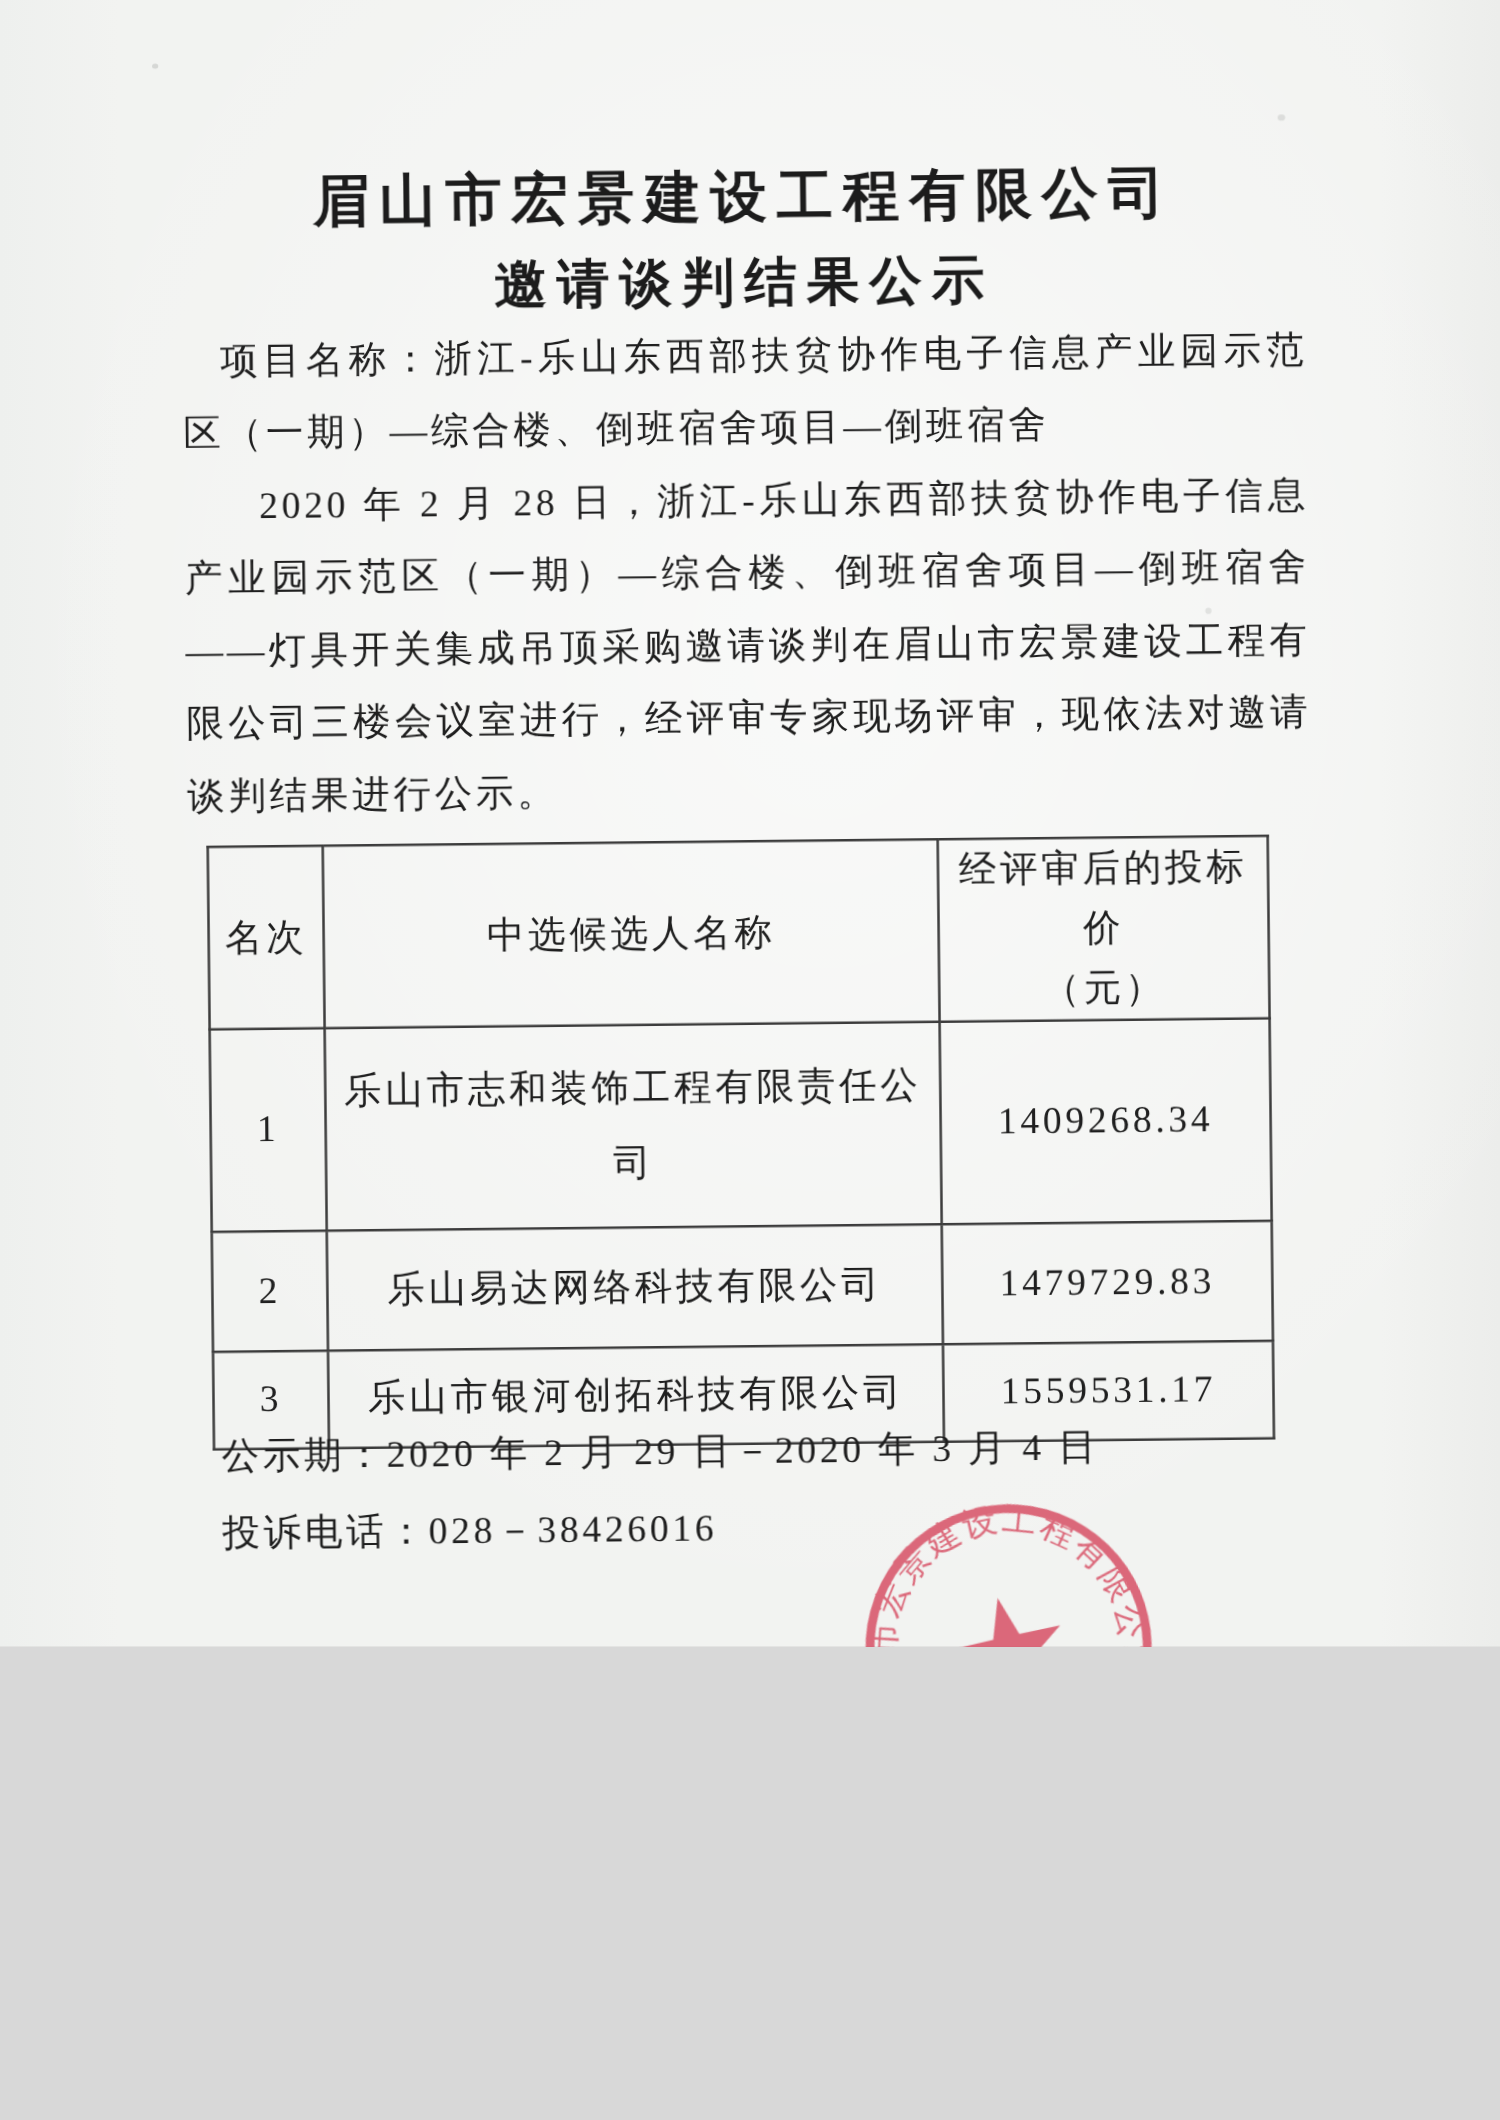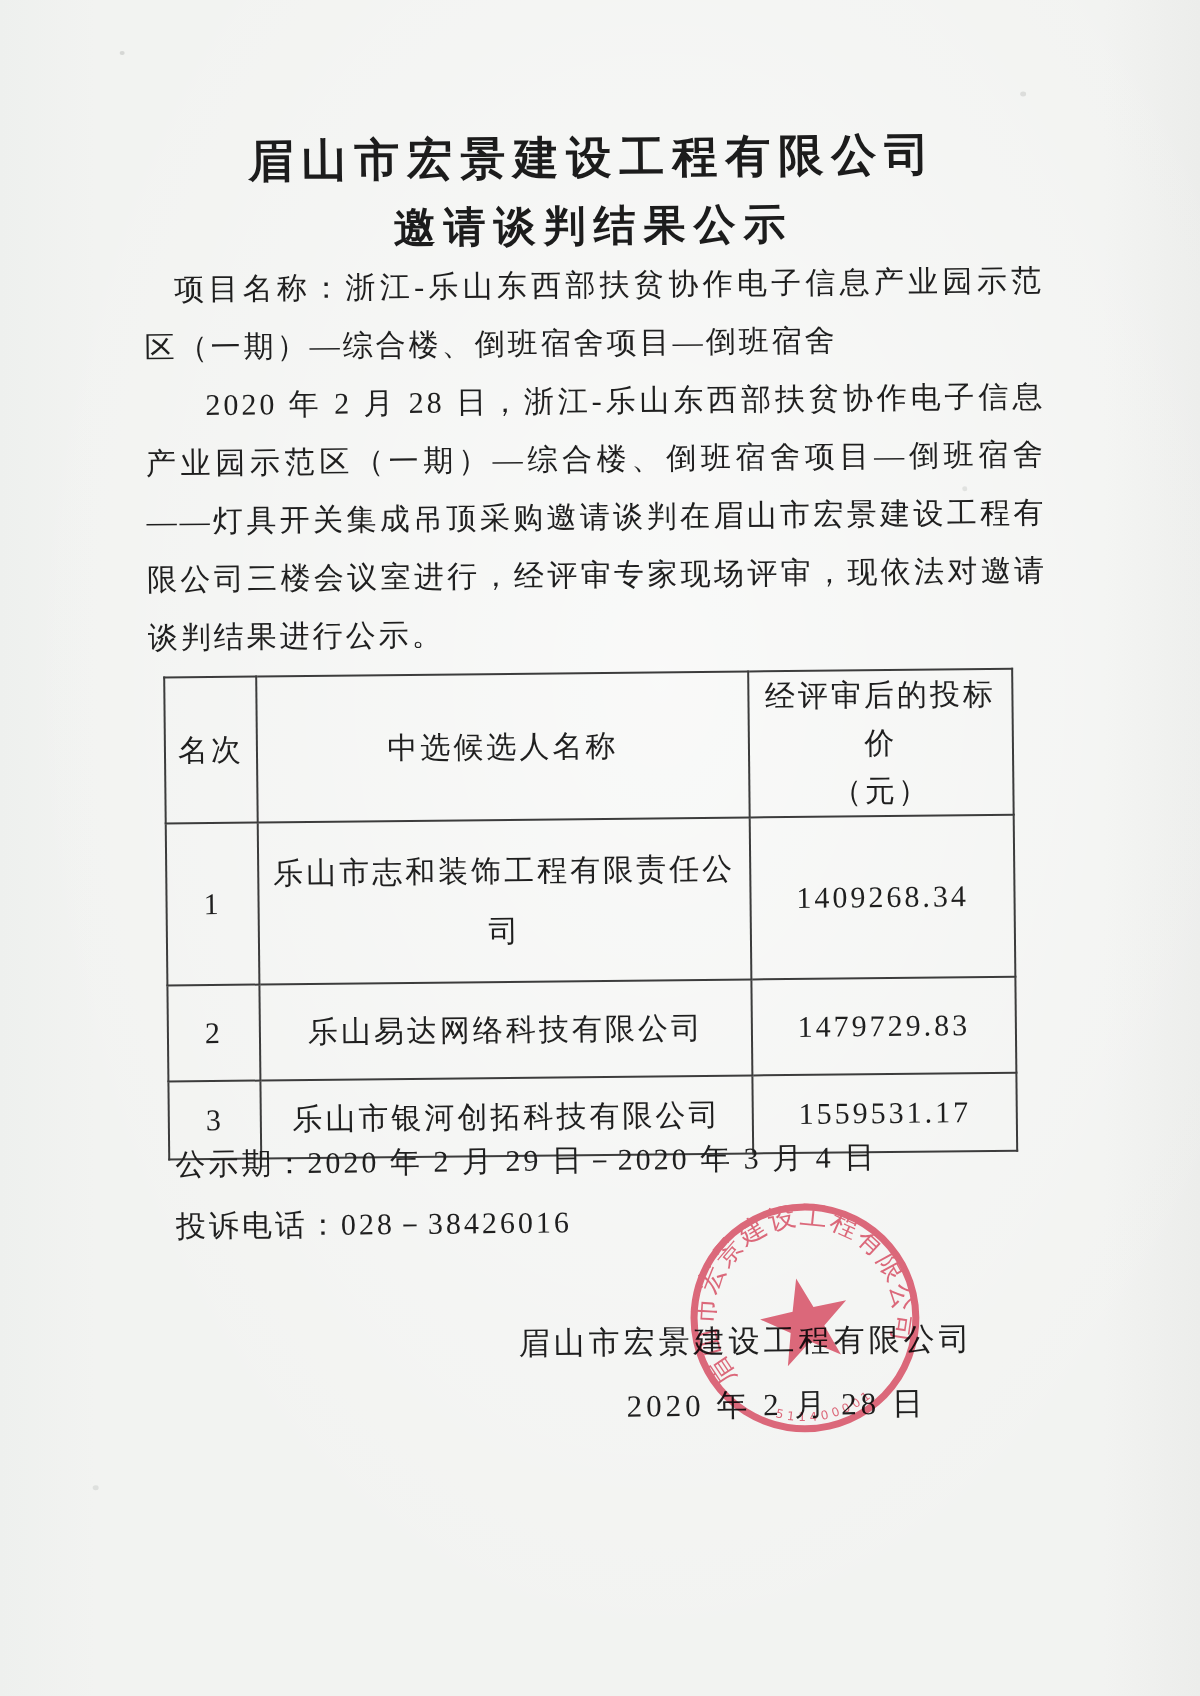--- a/index.html
+++ b/index.html
@@ -2,21 +2,21 @@
 <html><head>
 <meta charset="utf-8">
 <style>
   html,body{margin:0;padding:0;}
   body{
     background:#d8d8d8;
     font-family:"Liberation Serif","DejaVu Serif",serif;
   }
   .page{
     position:relative;
-    width:1200px;height:1696px;
+    width:1200px;height:1317px;
     margin:0 auto;
     background:
       radial-gradient(ellipse at 55% 40%, rgba(255,255,255,.55), rgba(0,0,0,0) 70%),
       linear-gradient(90deg,#eef0ee 0%,#f2f3f1 8%,#f2f3f1 92%,#ecedeb 100%),
       #f1f2f0;
     overflow:hidden;
     color:#222;
   }
   .tilt{
     position:absolute;inset:0;

